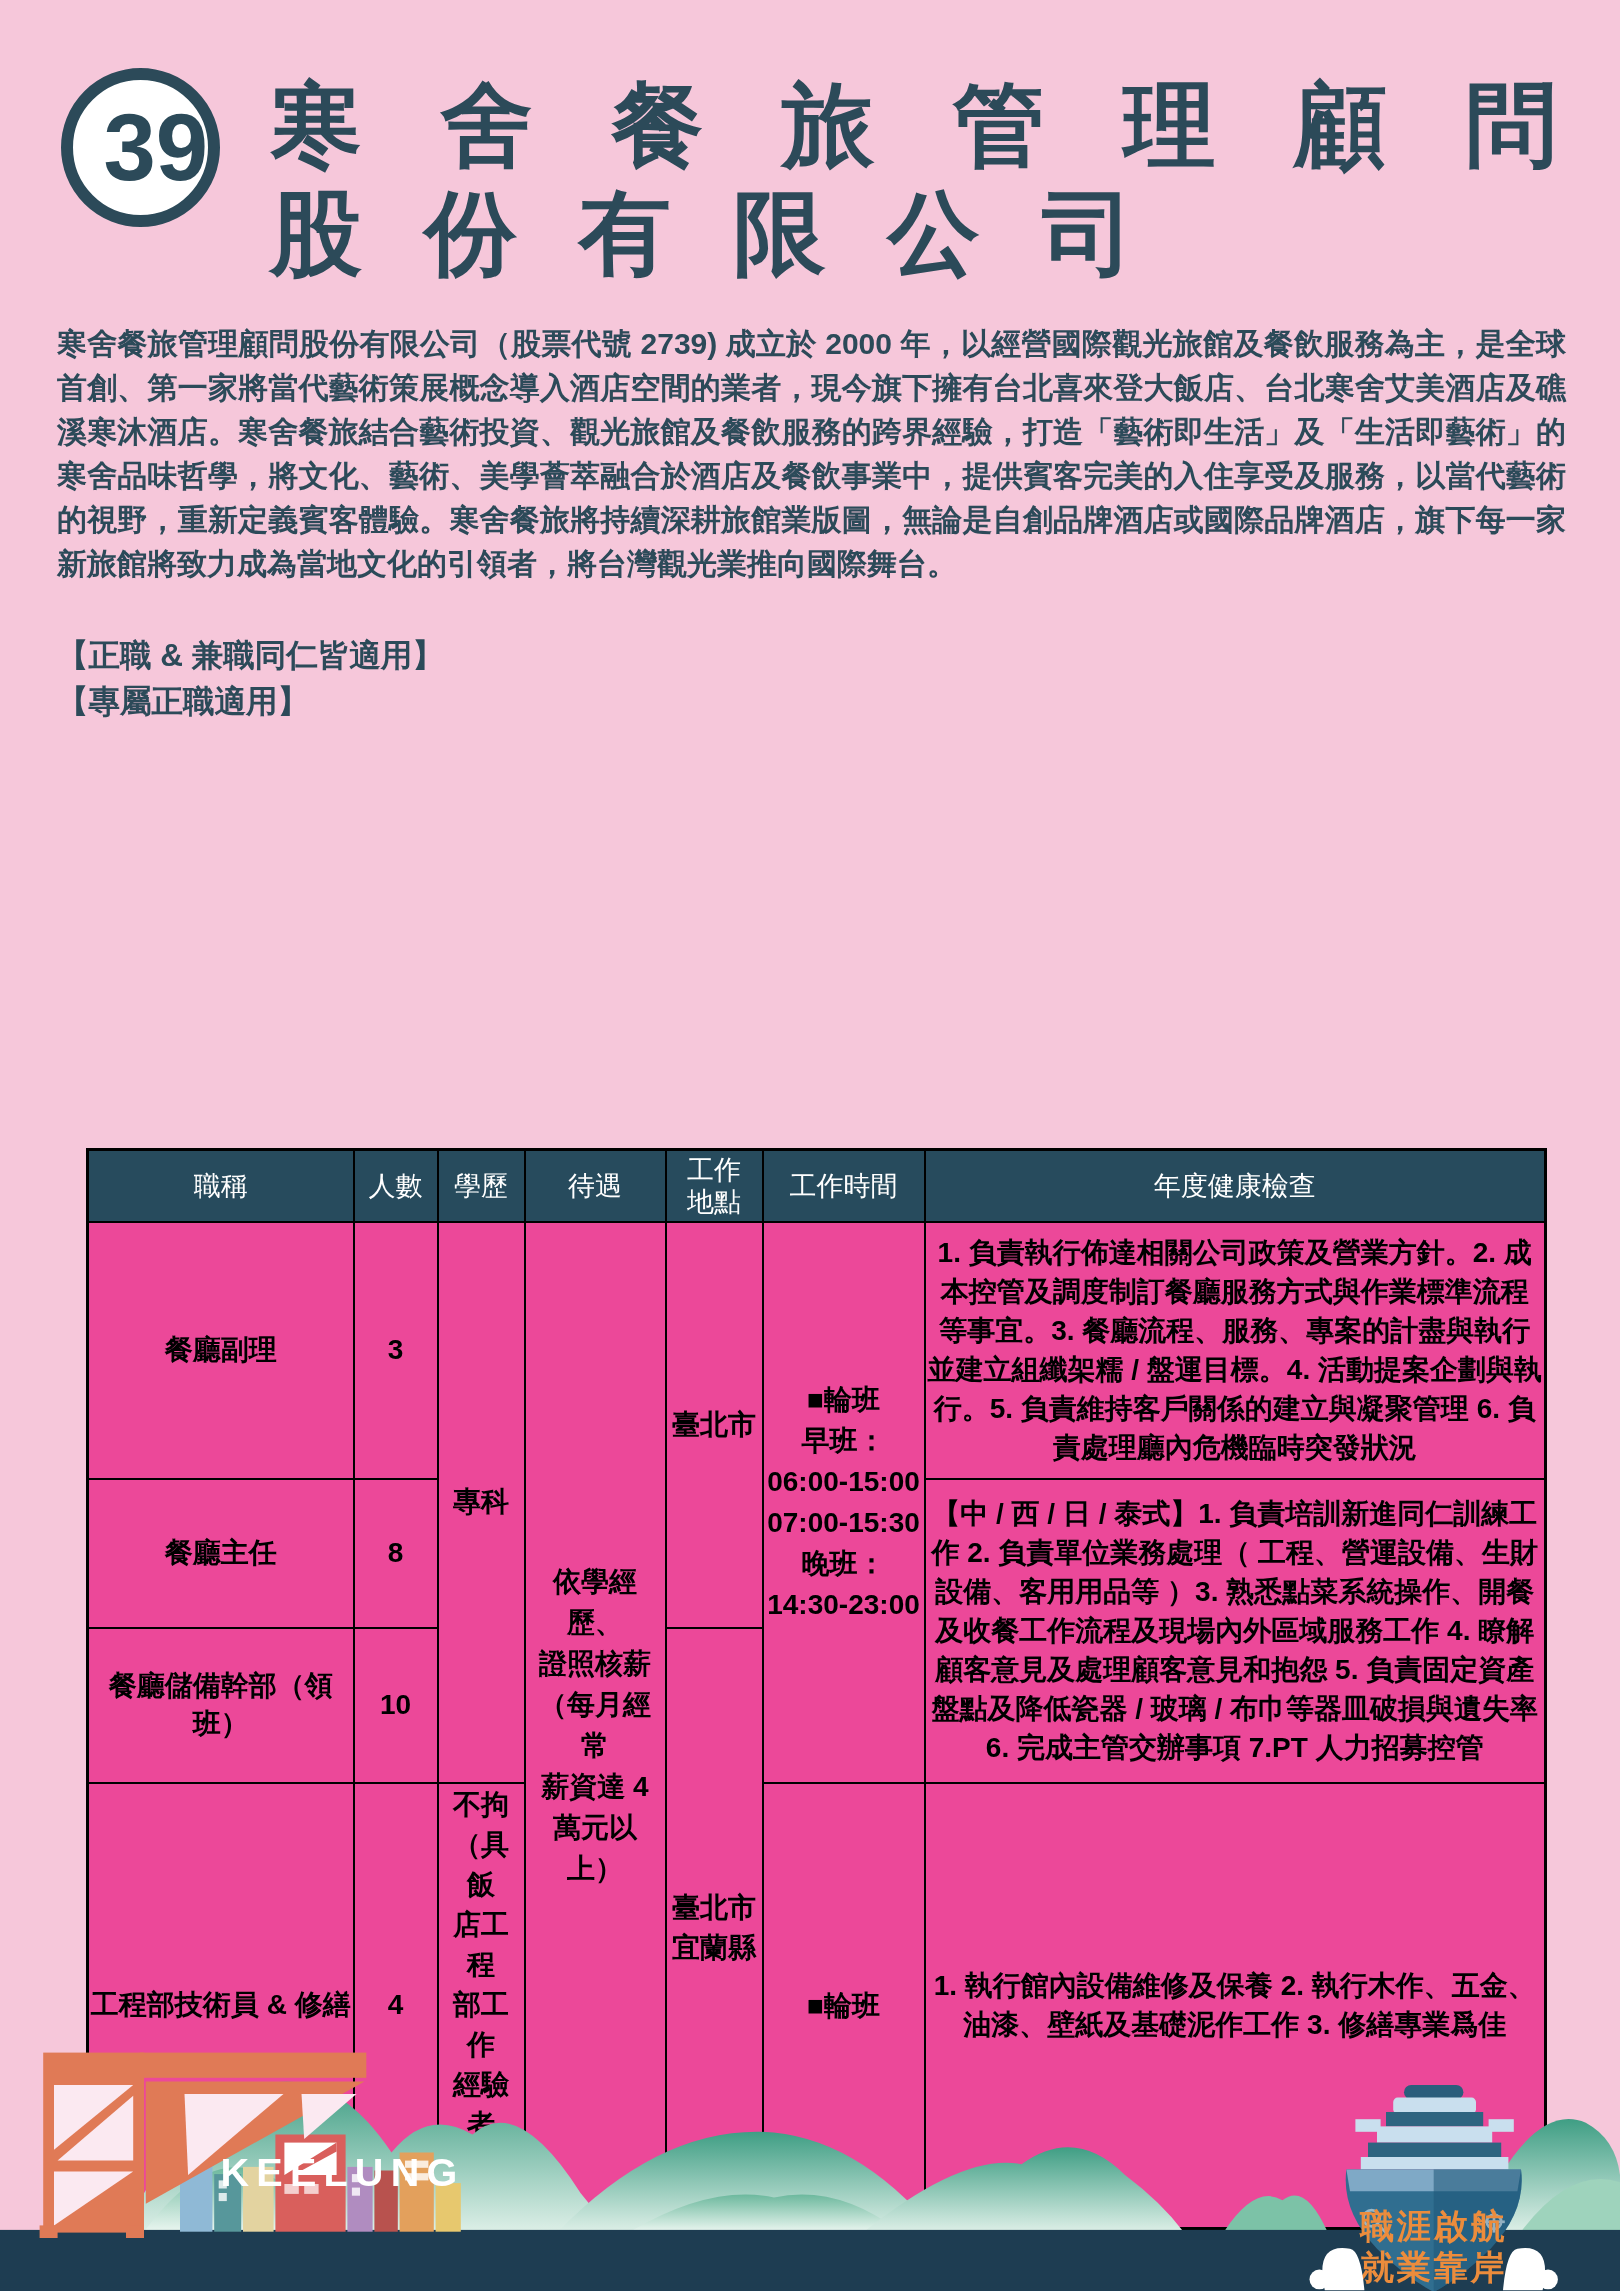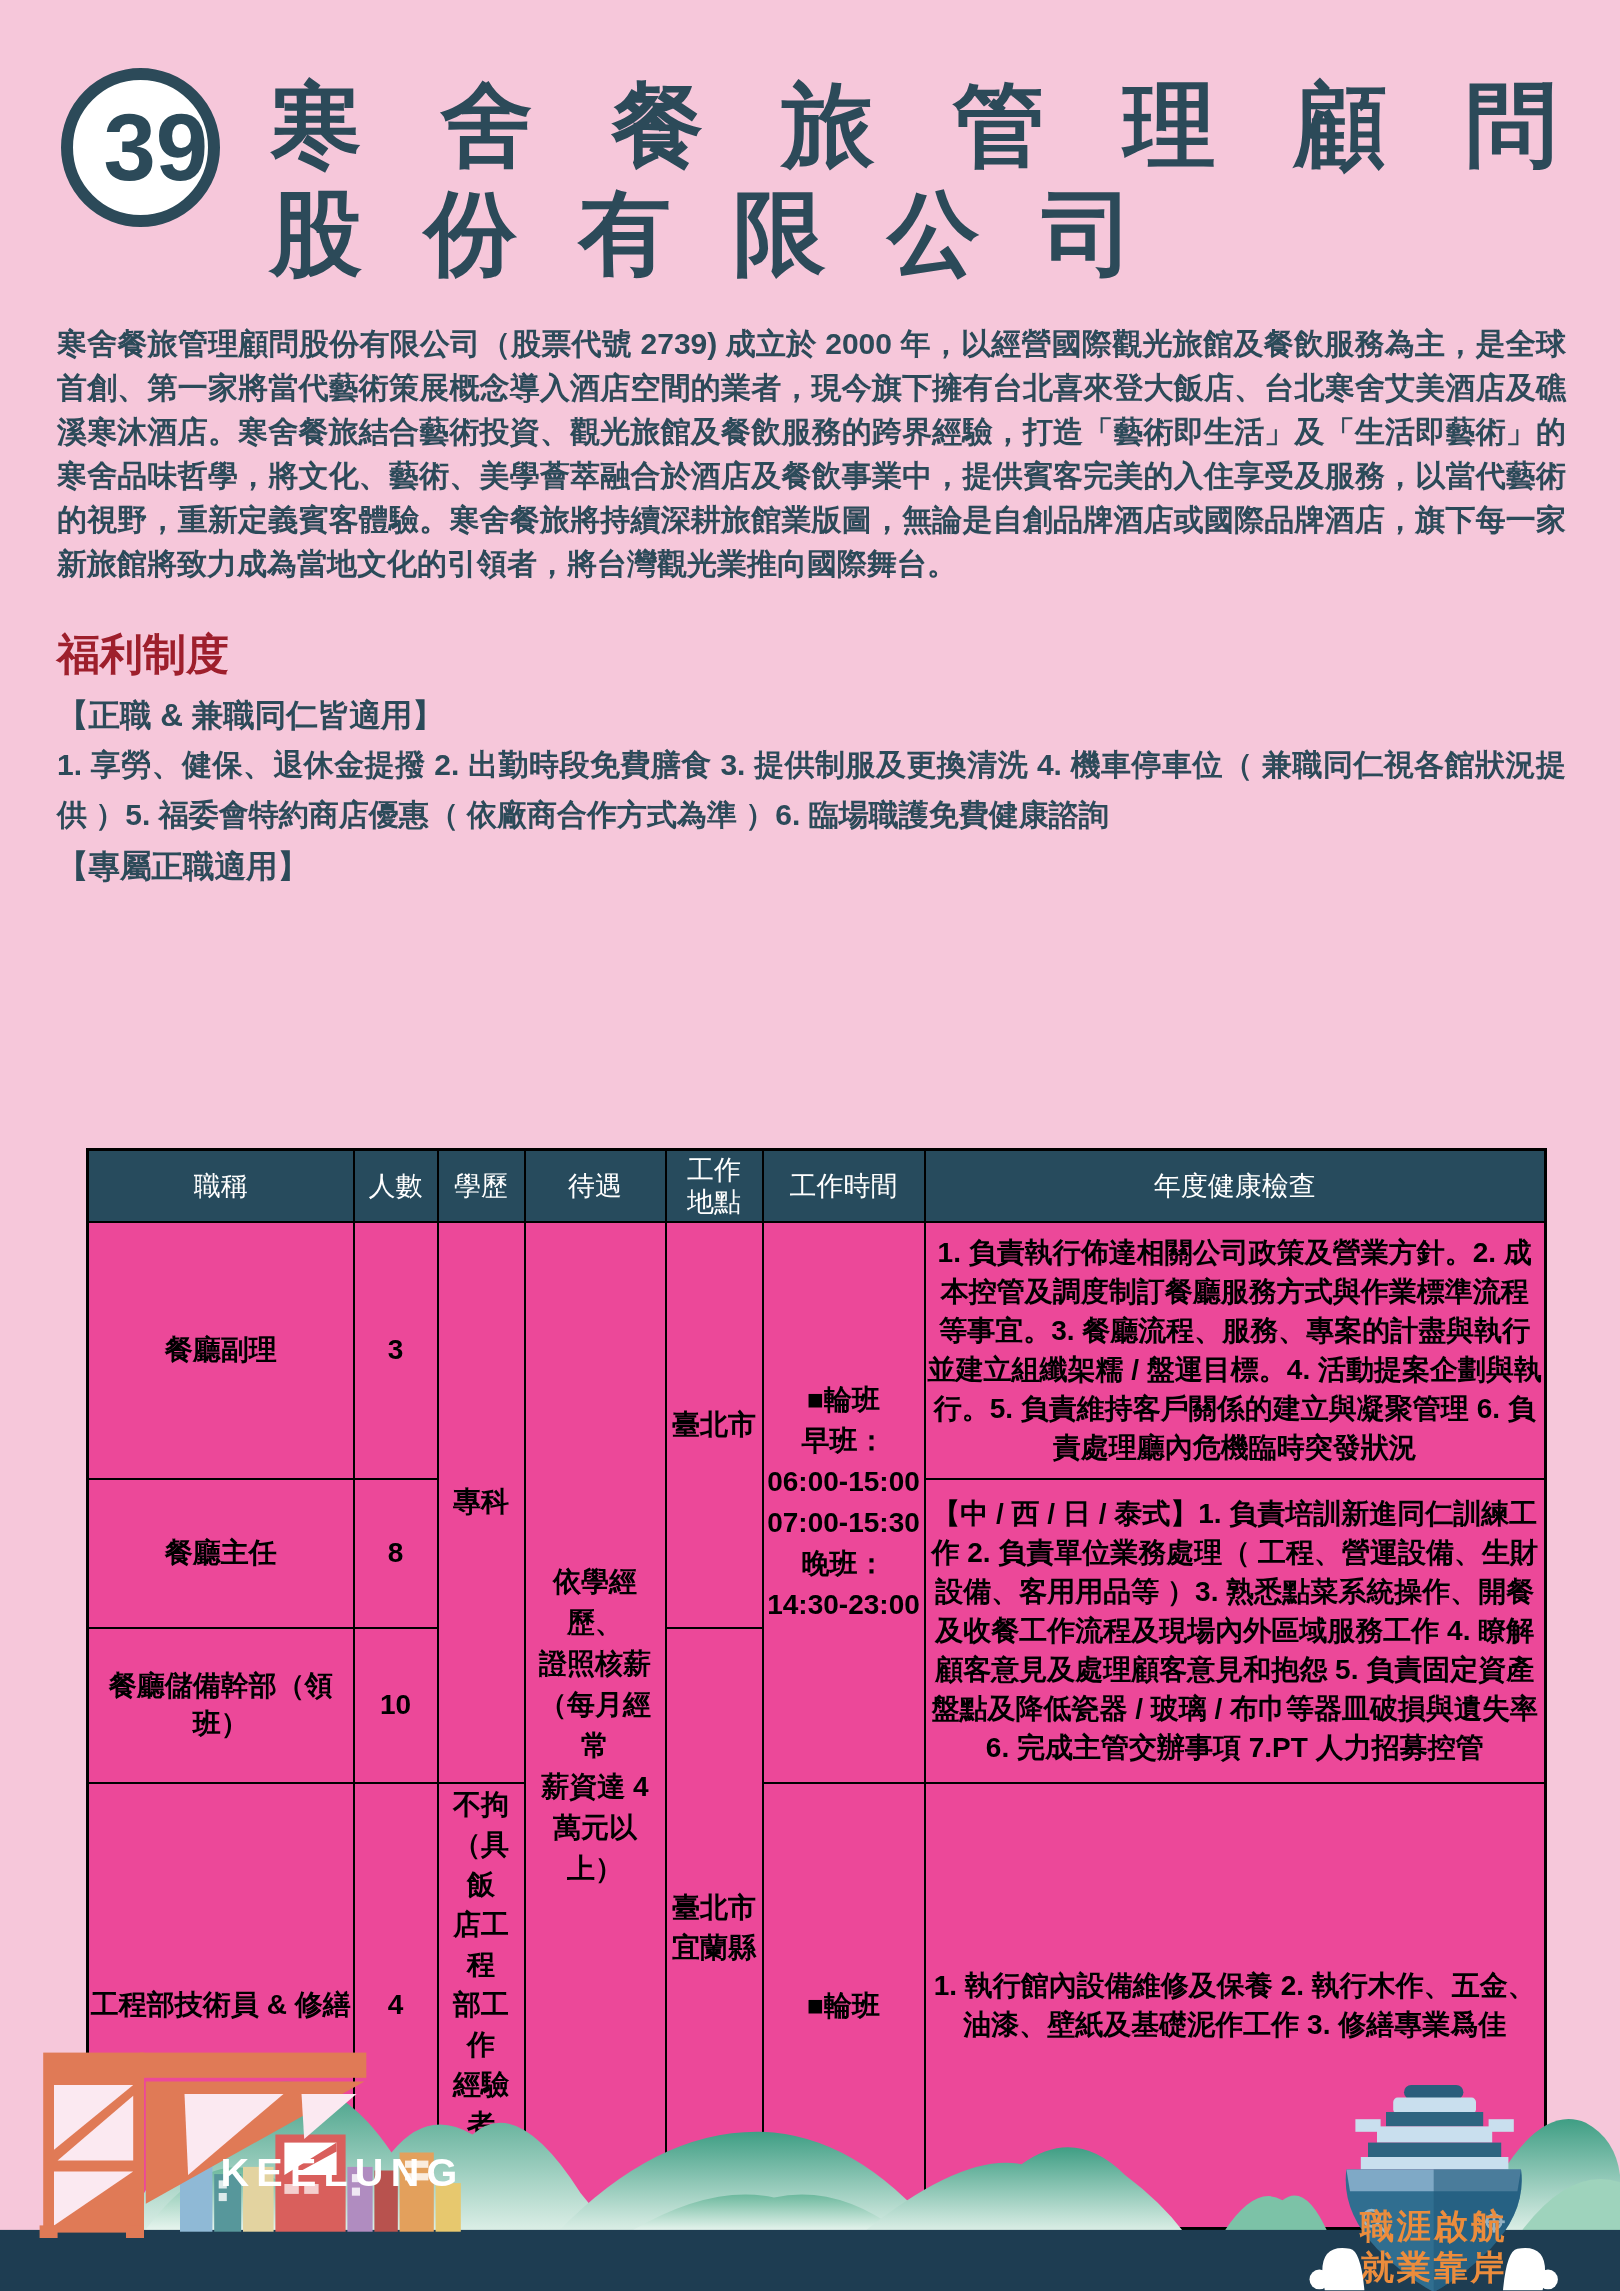--- a/index.html
+++ b/index.html
@@ -67,23 +67,21 @@
       <span>份</span>
       <span>有</span>
       <span>限</span>
       <span>公</span>
       <span>司</span>
     </div>
 
   <div class="description">寒舍餐旅管理顧問股份有限公司（股票代號 2739) 成立於 2000 年，以經營國際觀光旅館及餐飲服務為主，是全球首創、第一家將當代藝術策展概念導入酒店空間的業者，現今旗下擁有台北喜來登大飯店、台北寒舍艾美酒店及礁溪寒沐酒店。寒舍餐旅結合藝術投資、觀光旅館及餐飲服務的跨界經驗，打造「藝術即生活」及「生活即藝術」的寒舍品味哲學，將文化、藝術、美學薈萃融合於酒店及餐飲事業中，提供賓客完美的入住享受及服務，以當代藝術的視野，重新定義賓客體驗。寒舍餐旅將持續深耕旅館業版圖，無論是自創品牌酒店或國際品牌酒店，旗下每一家新旅館將致力成為當地文化的引領者，將台灣觀光業推向國際舞台。</div>
 
   <div class="benefits">
-    <h2>福利制度</h2>
     <div class="ben-label">【正職 &amp; 兼職同仁皆適用】</div>
-    <div class="ben-text">1. 享勞、健保、退休金提撥 2. 出勤時段免費膳食 3. 提供制服及更換清洗 4. 機車停車位（ 兼職同仁視各館狀況提供 ）5. 福委會特約商店優惠（ 依廠商合作方式為準 ）6. 臨場職護免費健康諮詢</div>
     <div class="ben-label">【專屬正職適用】</div>
   </div>
 
   <table class="jobs">
     <colgroup>
       <col style="width:266px">
         <col style="width:84px">
         <col style="width:87px">
       <col style="width:141px">
         <col style="width:97px">

